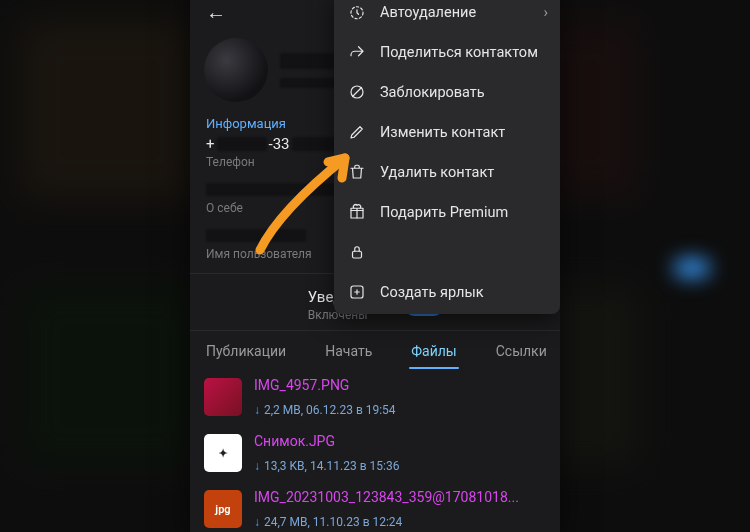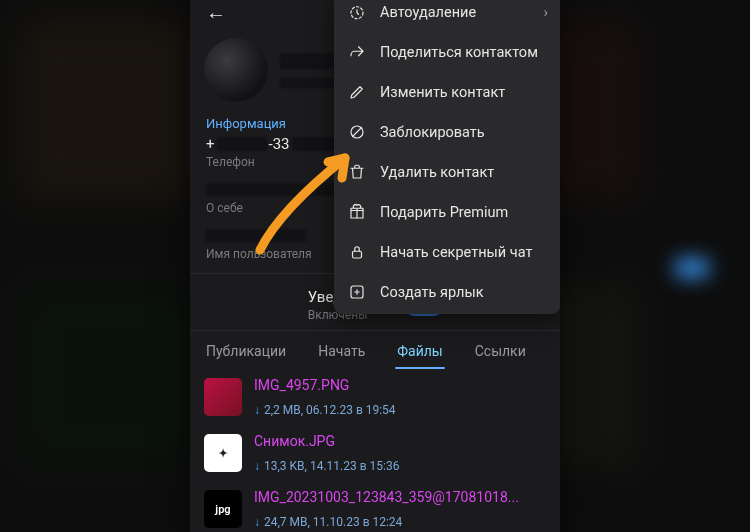--- a/index.html
+++ b/index.html
@@ -85,21 +85,21 @@
   .switch {
     width: 40px; height:22px; border-radius:12px;
     background:#2f76c7; position:relative;
   }
   .switch::after{
     content:""; position:absolute; right:2px; top:2px;
     width:18px; height:18px; border-radius:50%; background:#5fbfff;
   }
 
   .tabs {
-    display:flex; gap:8px; border-top:1px solid #2a2a2d;
+    display:flex; gap:15px; border-top:1px solid #2a2a2d;
     padding: 0 4px;
   }
   .tab {
     padding: 12px 12px 10px 12px;
     color:#9a9a9e; font-size:14px;
     position:relative;
   }
   .tab.active { color:#7dd3fc; }
   .tab.active::after{
     content:""; position:absolute; left:10px; right:10px; bottom:0;
@@ -110,21 +110,21 @@
     display:flex; align-items:center; gap:12px;
     padding: 8px 14px;
   }
   .thumb {
     width:38px; height:38px; border-radius:5px; flex-shrink:0;
     display:flex; align-items:center; justify-content:center;
     font-size:11px; font-weight:600; color:#fff;
   }
   .thumb.img1 { background:linear-gradient(135deg,#b14,#712);}
   .thumb.img2 { background:#fff; color:#222;}
-  .thumb.jpg  { background:#000000;}
+  .thumb.jpg  { background:#c2410c;}
   .file-meta { flex:1; min-width:0;}
   .file-name { color:#d946ef; font-size:14px; white-space:nowrap; overflow:hidden; text-overflow:ellipsis;}
   .file-sub  { color:#7aa7d8; font-size:12px; margin-top:10px;}
   .file-sub .dl { color:#4b9bef; margin-right:4px;}
 
   
   .menu {
     position:absolute;
     top:0; right:0;
     width: 226px;
@@ -267,37 +267,37 @@
       <span class="mi-icon">
           <svg viewBox="0 0 24 24">
             <path d="M14 5l6 6-6 6M20 11H9a5 5 0 00-5 5v1"></path>
           </svg>
         </span>
       <span>Поделиться контактом</span>
     </div>
     <div class="menu-item">
       <span class="mi-icon">
           <svg viewBox="0 0 24 24">
-            <path d="M4 20l4-1 11-11-3-3L5 16l-1 4z"></path>
-          </svg>
-        </span>
-      <span>Изменить контакт</span>
-    </div>
-    <div class="menu-item">
-      <span class="mi-icon">
-          <svg viewBox="0 0 24 24">
             <circle cx="12" cy="12" r="8"></circle>
             <path d="M6 18L18 6"></path>
           </svg>
         </span>
       <span>Заблокировать</span>
     </div>
     <div class="menu-item">
       <span class="mi-icon">
           <svg viewBox="0 0 24 24">
+            <path d="M4 20l4-1 11-11-3-3L5 16l-1 4z"></path>
+          </svg>
+        </span>
+      <span>Изменить контакт</span>
+    </div>
+    <div class="menu-item">
+      <span class="mi-icon">
+          <svg viewBox="0 0 24 24">
             <path d="M4 7h16M9 7V5a2 2 0 012-2h2a2 2 0 012 2v2M6 7l1 13h10l1-13"></path>
           </svg>
         </span>
       <span>Удалить контакт</span>
     </div>
     <div class="menu-item">
       <span class="mi-icon">
           <svg viewBox="0 0 24 24">
             <rect x="4" y="10" width="16" height="10"></rect>
             <path d="M4 10h16V7H4zM12 7v13M8 7a2 2 0 114-4 2 2 0 114 4"></path>
@@ -305,21 +305,20 @@
         </span>
       <span>Подарить Premium</span>
     </div>
     <div class="menu-item">
       <span class="mi-icon">
           <svg viewBox="0 0 24 24">
             <rect x="6" y="11" width="12" height="9" rx="2"></rect>
             <path d="M9 11V8a3 3 0 016 0v3"></path>
           </svg>
         </span>
-      <span>Начать секретный чат</span>
     </div>
     <div class="menu-item">
       <span class="mi-icon">
           <svg viewBox="0 0 24 24">
             <rect x="4" y="4" width="16" height="16" rx="3"></rect>
             <path d="M12 9v6M9 12h6"></path>
           </svg>
         </span>
       <span>Создать ярлык</span>
     </div>

